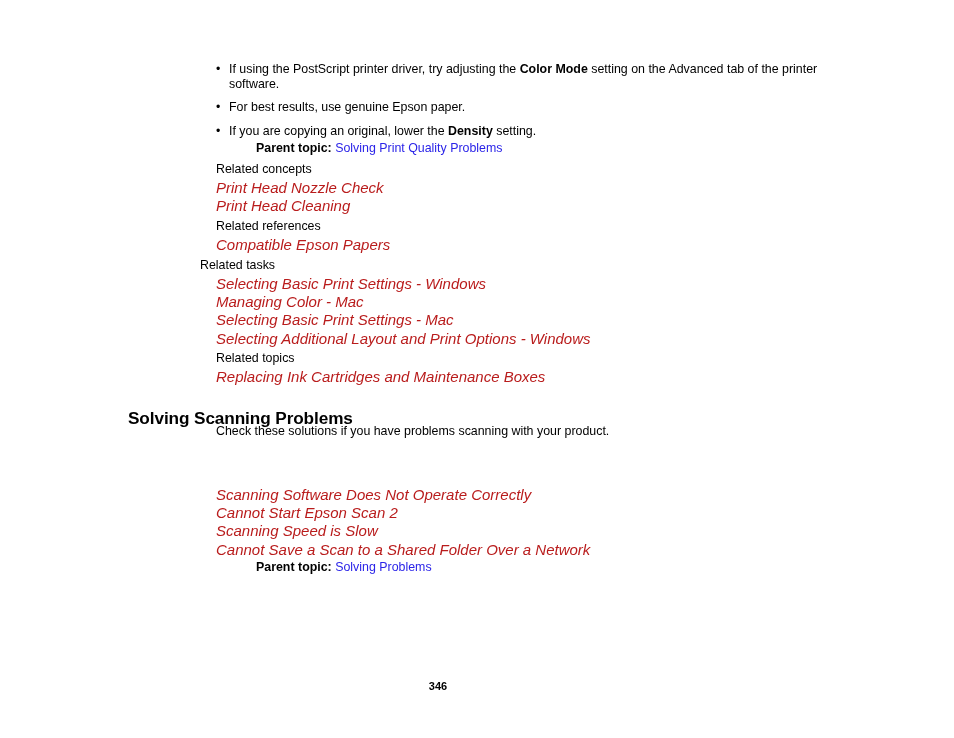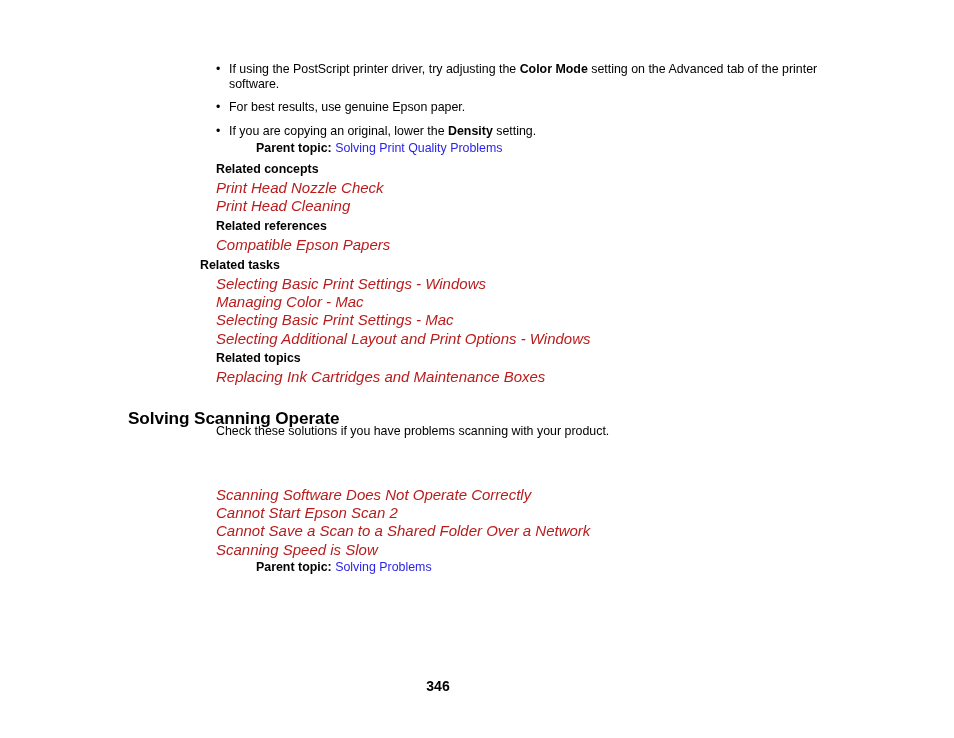--- a/index.html
+++ b/index.html
@@ -75,21 +75,21 @@
     color: #2b24e8;
     text-decoration: none;
     cursor: pointer;
   }
 
   
   .rel-heading {
     position: absolute;
     font-size: 12.4px;
     line-height: 15px;
-    font-weight: bold;
+    font-weight: normal;
     white-space: nowrap;
   }
   .link-block {
     position: absolute;
   }
 
   
   .section-heading {
     position: absolute;
     left: 128px;
@@ -109,21 +109,21 @@
     white-space: nowrap;
   }
 
   
   .page-number {
     position: absolute;
     left: 0;
     top: 680px;
     width: 876px;
     text-align: center;
-    font-size: 14px;
+    font-size: 11px;
     font-weight: bold;
     line-height: 13px;
   }
 </style>
 </head>
 <body>
 
 <div class="page">
 
   <div class="bullet-list">
@@ -166,30 +166,30 @@
     <a class="link" href="#">Managing Color - Mac</a>
     <a class="link" href="#">Selecting Basic Print Settings - Mac</a>
     <a class="link" href="#">Selecting Additional Layout and Print Options - Windows</a>
   </div>
 
   <div class="rel-heading" style="left:216px; top:351px;">Related topics</div>
   <div class="link-block" style="left:216px; top:368px;">
     <a class="link" href="#">Replacing Ink Cartridges and Maintenance Boxes</a>
   </div>
 
-  <h1 class="section-heading">Solving Scanning Operate</h1>
+  <h1 class="section-heading">Solving Scanning Problems</h1>
 
   <div class="para" style="left:216px; top:424px;">Check these solutions if you have problems scanning with your product.</div>
 
 
   <div class="link-block" style="left:216px; top:486px;">
     <a class="link" href="#">Scanning Software Does Not Operate Correctly</a>
     <a class="link" href="#">Cannot Start Epson Scan 2</a>
+    <a class="link" href="#">Scanning Speed is Slow</a>
     <a class="link" href="#">Cannot Save a Scan to a Shared Folder Over a Network</a>
-    <a class="link" href="#">Scanning Speed is Slow</a>
   </div>
 
   <div class="parent-row" style="left:216px; top:560px;">
     <span class="lbl">Parent topic:</span><span>&nbsp;</span><a class="lnk" href="#">Solving Problems</a>
   </div>
 
   <div class="page-number">346</div>
 
 </div>
 

